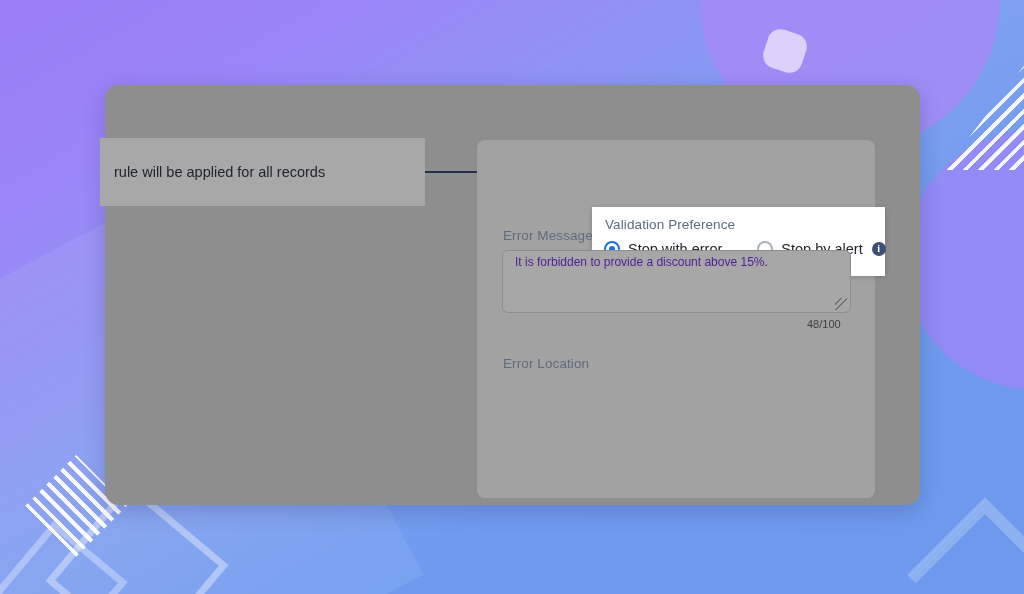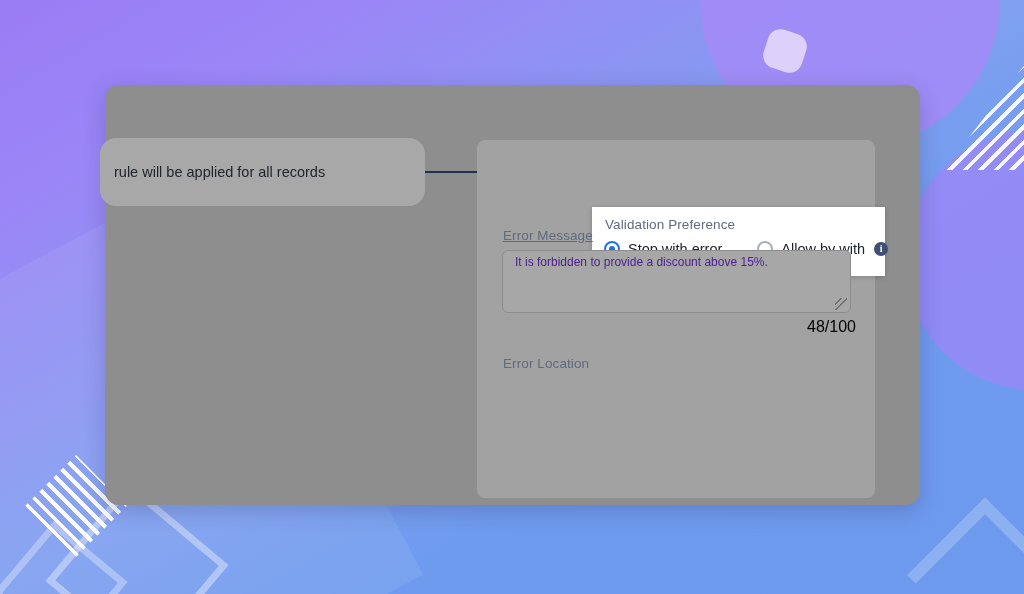--- a/index.html
+++ b/index.html
@@ -120,21 +120,21 @@
     border-radius: 14px;
     box-shadow: 0 6px 22px rgba(40,30,80,.22);
   }
 
   
   #flow-card {
     position: absolute;
     left: -5px; top: 53px;
     width: 325px; height: 68px;
     background: #a8a8a8;
-    border-radius: 16px;
+    border-radius: 0;
     display: flex;
     align-items: center;
   }
   #flow-card-text {
     padding-left: 14px;
     font-size: 14.5px;
     color: #20242c;
     white-space: nowrap;
   }
 
@@ -248,21 +248,21 @@
     font-weight: bold;
     line-height: 14px;
     text-align: center;
     font-family: "Liberation Serif", serif;
     flex: 0 0 auto;
   }
 
   
   #err-msg-label {
     position: absolute;
-    left: 26px; top: 88px; text-decoration: underline;
+    left: 26px; top: 88px;
   }
   #err-textarea {
     position: absolute;
     left: 25px; top: 110px;
     width: 349px; height: 63px;
     background: #a7a7a7;
     border: 1px solid #8d8d8d;
     border-radius: 6px;
     padding: 4px 12px;
     font-size: 12px;
@@ -276,23 +276,23 @@
     left: 358px; top: 158px;
     width: 12px; height: 12px;
     background:
       linear-gradient(-45deg, transparent 0 44%, #707070 44% 52%, transparent 52% 100%),
       linear-gradient(-45deg, transparent 0 68%, #707070 68% 76%, transparent 76% 100%);
   }
   #char-counter {
     position: absolute;
     left: 330px; top: 178px;
     width: 48px;
-    text-align: right;
-    font-size: 16px;
-    color: #000000;
+    text-align: left;
+    font-size: 11px;
+    color: #404040;
   }
 
   
   #err-loc-label {
     position: absolute;
     left: 26px; top: 216px;
   }
   #err-loc-options {
     position: absolute;
     left: 25px; top: 234px;
@@ -327,21 +327,21 @@
         <div id="vp-label" class="section-label">Validation Preference</div>
 
         <div id="vp-options" class="radio-row">
           <label class="radio-opt">
             <span class="radio-dot checked-bright"></span>
             <span class="radio-label">Stop with error</span>
           </label>
 
           <label class="radio-opt">
             <span class="radio-dot unchecked-dim"></span>
-            <span class="radio-label">Allow by with</span>
+            <span class="radio-label">Stop by alert</span>
             <span class="info-icon">i</span>
           </label>
         </div>
       </div>
 
       <div id="err-msg-label" class="section-label">Error Message</div>
 
       <textarea id="err-textarea" placeholder="Enter error message" style="">It is forbidden to provide a discount above 15%.</textarea>
       <div id="resize-grip"></div>
 

